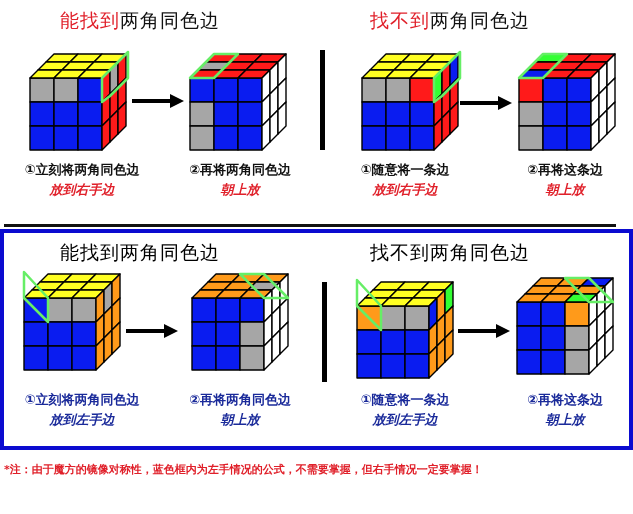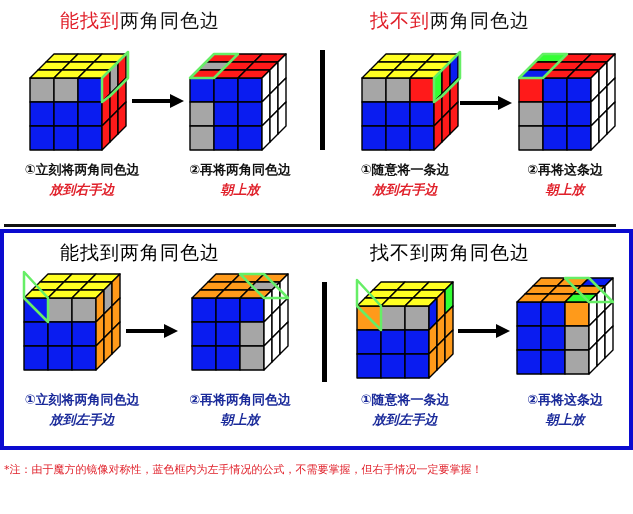--- a/index.html
+++ b/index.html
@@ -9,21 +9,21 @@
   .title{font-size:19px;font-weight:normal;letter-spacing:1px;white-space:nowrap;text-align:left;}
   .title .hl{color:#e0202a;}
   .title .rest{color:#111111;}
   .cap{font-size:13px;font-weight:bold;text-align:center;white-space:nowrap;line-height:20px;}
   .cap .l1{color:#111;display:block;}
   .cap .l2{color:#e0202a;display:block;font-style:italic;}
   .cap.blue .l1,.cap.blue .l2{color:#1a2a9a;}
   .vdiv{background:#000;width:5px;}
   .hdiv{background:#111;height:3px;}
   .bluebox{border:4px solid #0b0bd0;box-sizing:border-box;}
-  .note{font-size:11px;font-weight:normal;color:#e0202a;white-space:nowrap;}
+  .note{font-size:11px;font-weight:bold;color:#e0202a;white-space:nowrap;}
   svg{position:absolute;overflow:visible;}
   .arrow{position:absolute;}
 </style>
 </head>
 <body>
 
 <div class="abs title" style="left:60px;top:8px;width:200px;">
   <span class="hl">能找到</span><span class="rest">两角同色边</span>
 </div>
 <div class="abs title" style="left:370px;top:8px;width:200px;">

